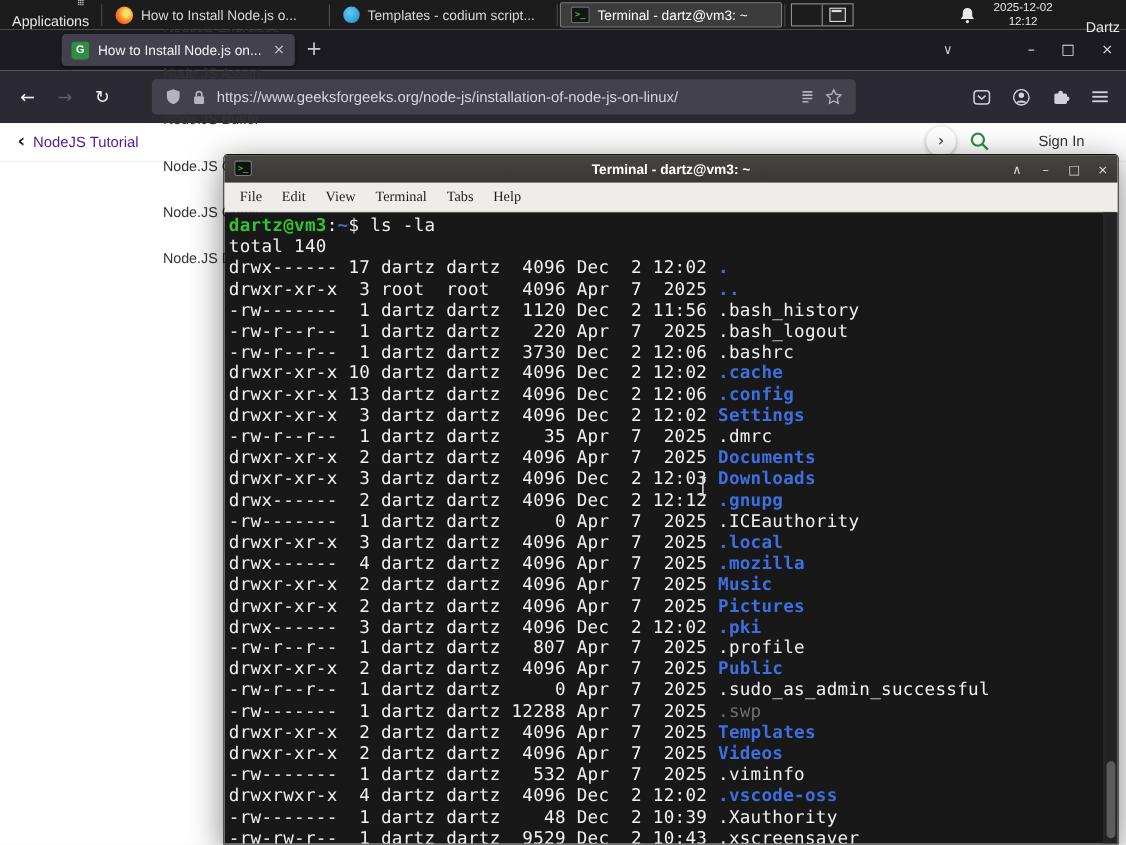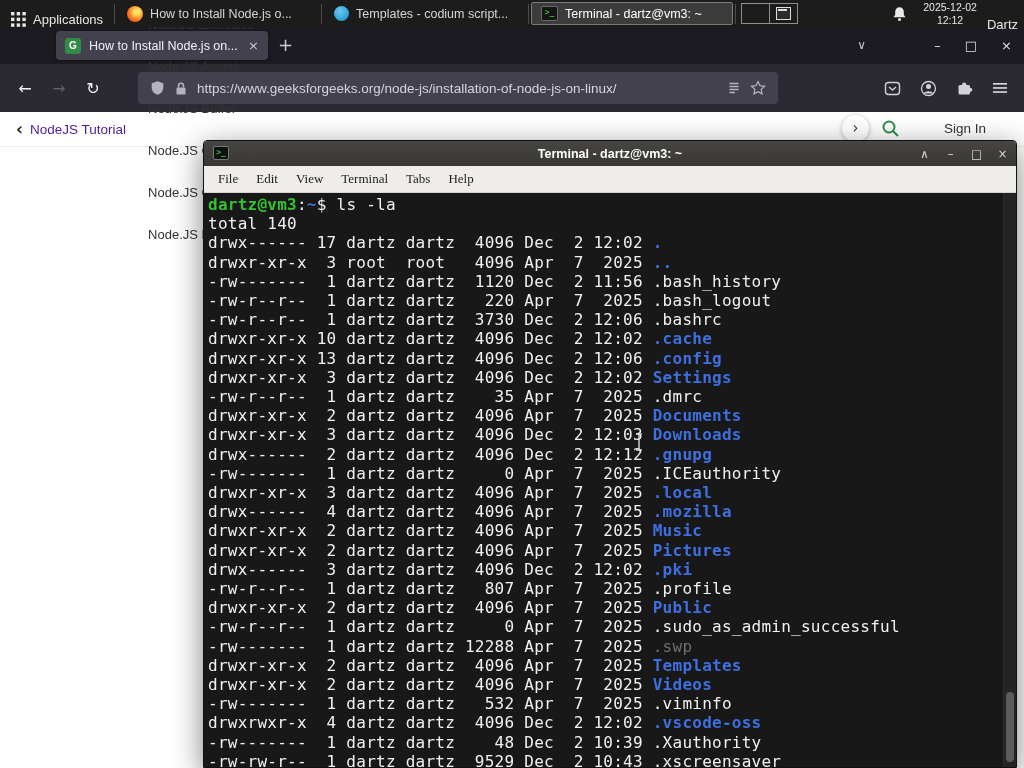--- a/index.html
+++ b/index.html
@@ -1,37 +1,37 @@
 <!DOCTYPE html>
 <html style="--accent-green: #2f8d46; --term-bg: #181818; --term-fg: #f1f1f1; --term-green: #31c331; --term-blue: #3e6fe0; --term-dim: #6f6f6f;"><head>
 <meta charset="utf-8">
 <style>
   html,body{margin:0;padding:0;}
   body{width:1024px;height:768px;position:relative;overflow:hidden;background:#fff;font-family:"Liberation Sans",sans-serif;}
   .glyph{font-family:"DejaVu Sans",sans-serif;}
 
   
   #panel{position:absolute;left:0;top:0;width:1024px;height:27px;background:#1c1c1c;display:flex;align-items:center;color:#e8e8e8;z-index:5;}
-  .apps{display:flex;align-items:flex-end;gap:7px;padding:0 11px;height:100%;font-size:13px;}
+  .apps{display:flex;align-items:flex-end;gap:7px;padding:0 11px;height:100%;font-size:13px;flex-direction:column;}
   .psep{width:1px;height:20px;background:#4d4d4d;flex:none;}
   #tasks{display:flex;align-items:center;height:100%;}
   .task{width:182px;display:flex;align-items:center;gap:7px;height:21px;padding:0 9px;margin:0 2px;font-size:12.5px;color:#d6d6d6;border:1px solid transparent;}
   .task .tlabel{white-space:nowrap;overflow:hidden;flex:1;}
   .task.active{background:#3c3c3c;border:1px solid #7a7a7a;border-radius:2px;color:#fff;}
   .icon-ff{width:16px;height:16px;border-radius:50%;background:radial-gradient(circle at 62% 38%,#ffe066 0 20%,#ff9a2e 42%,#f0561d 74%,#c23a86 100%);flex:none;}
   .icon-cod{width:15px;height:15px;border-radius:50%;background:radial-gradient(circle at 40% 35%,#6cc7ef,#2b9fd8 70%);flex:none;}
   .icon-term{width:15px;height:13px;background:#151515;border:1px solid #6b6b6b;border-radius:2px;color:#35c435;font:bold 8px/11px "DejaVu Sans Mono",monospace;text-align:center;flex:none;}
   .pager{display:flex;height:19px;border:1px solid #8f8f8f;margin:0 5px;}
   .pcell{width:27px;position:relative;}
   .pcell + .pcell{border-left:1px solid #8f8f8f;}
   .pwin{position:absolute;left:6px;top:3px;width:13px;height:11px;border:1px solid #dedede;background:#2c2c2c;}
   .pwin::after{content:"";position:absolute;left:1px;top:1px;width:9px;height:2px;background:#dedede;}
   .spacer{flex:1;}
   .bellwrap{margin-right:16px;display:flex;}
-  .clock{text-align:center;font-size:10.5px;line-height:12.5px;margin-right:10px;display:flex;flex-direction:column;}
+  .clock{text-align:center;font-size:10.5px;line-height:12.5px;margin-right:30px;display:flex;flex-direction:column;}
   .puser{font-size:13px;margin-right:6px;margin-top:22px;}
 
   
   #browser{position:absolute;left:0;top:27px;width:1024px;height:741px;background:#fff;}
   .tabbar{position:relative;height:37px;background:#1c1b22;}
   .tab{position:absolute;left:56px;top:4px;width:212px;height:29px;background:#42414d;border-radius:4px;display:flex;align-items:center;gap:8px;padding:0 9px;box-sizing:border-box;color:#f2f2f6;font-size:12.5px;box-shadow:0 1px 3px rgba(0,0,0,.4);}
   .fav{width:16px;height:16px;border-radius:3px;background:#2f8d46;color:#fff;font:bold 10px/16px "Liberation Sans",sans-serif;text-align:center;flex:none;}
   .tab-title{flex:1;white-space:nowrap;overflow:hidden;}
   .tab-close{color:#c9c9cf;font-size:13px;padding-left:2px;}
   .newtab{position:absolute;left:278px;top:0;height:37px;line-height:35px;color:#c9c9cf;font-size:18px;}

